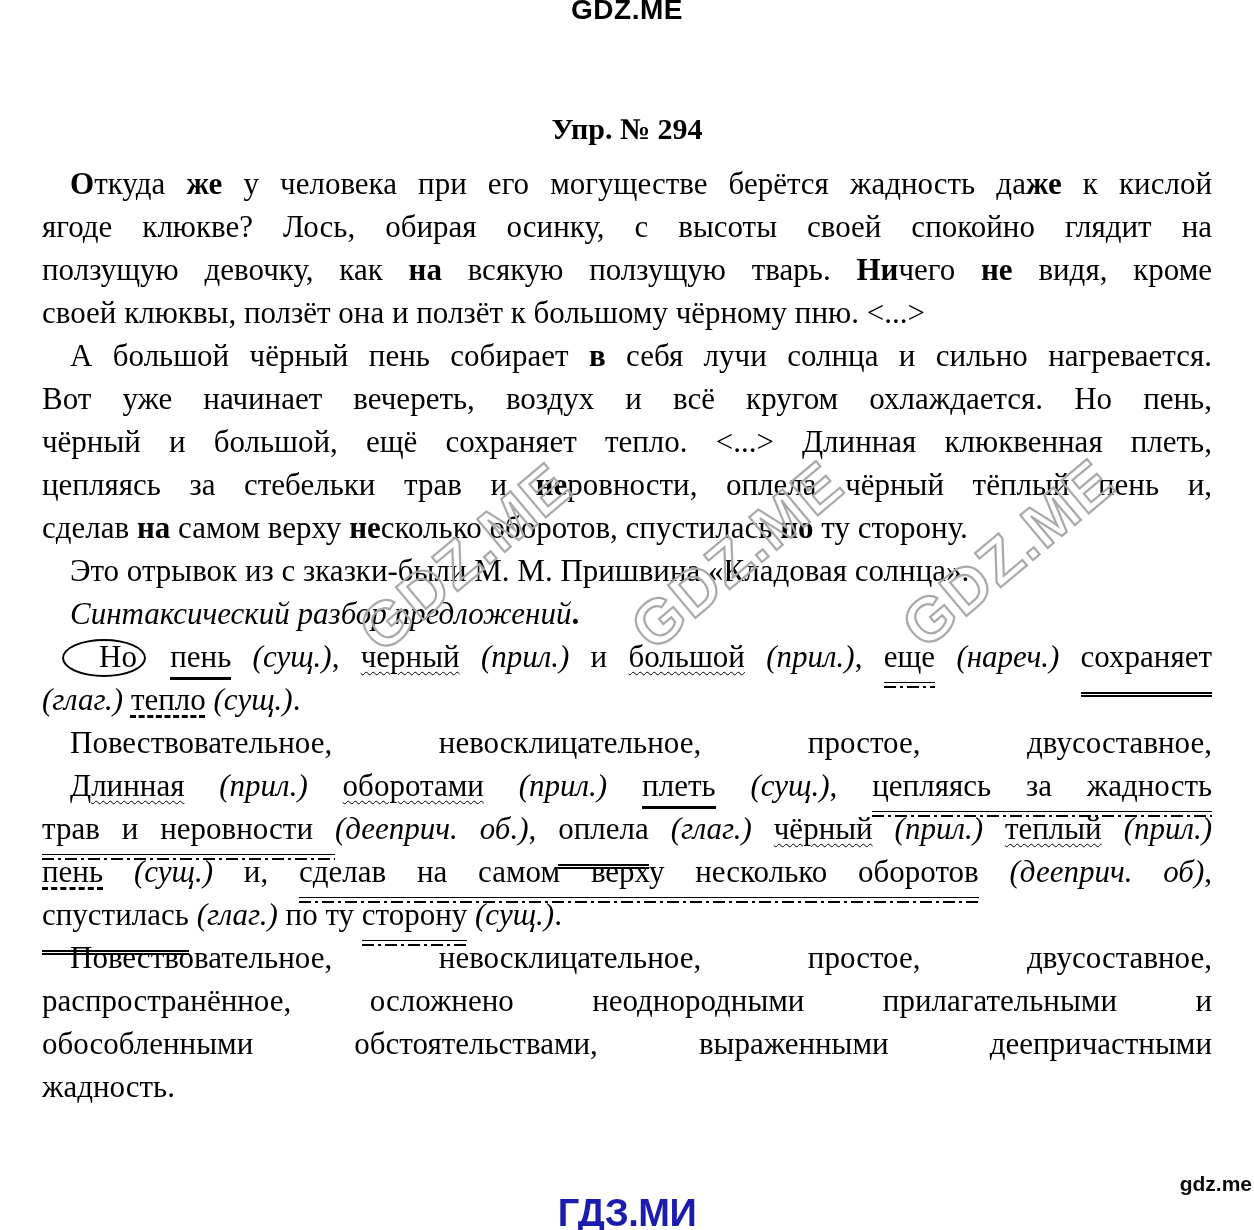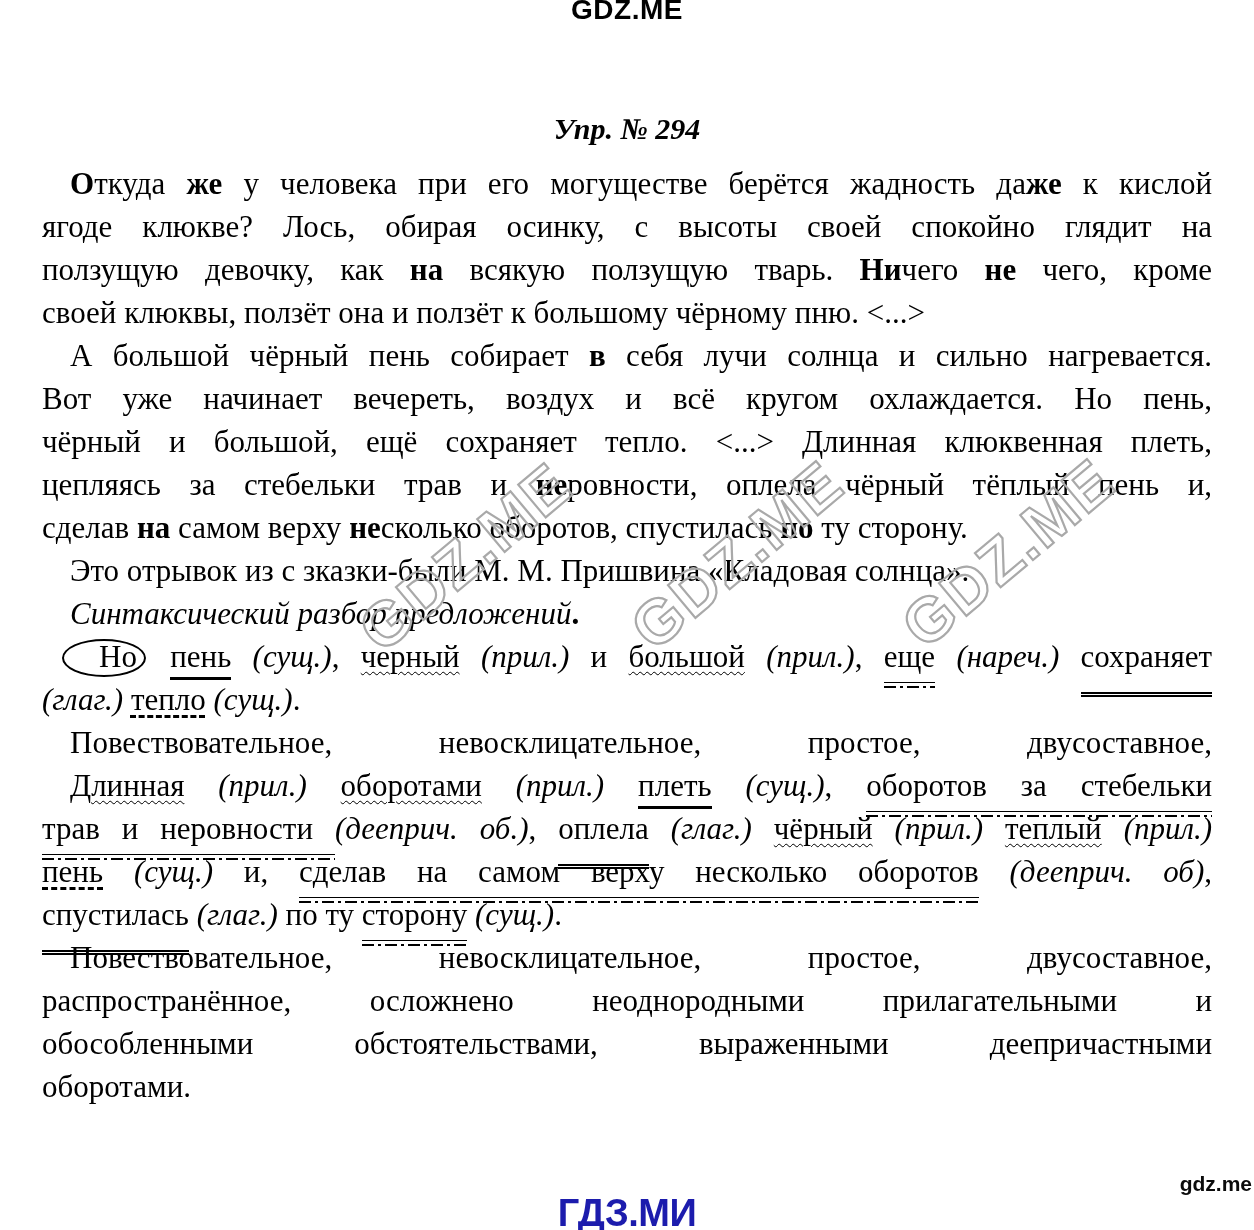--- a/index.html
+++ b/index.html
@@ -8,21 +8,21 @@
     background:#ffffff;color:#000000;
     font-family:"Liberation Serif",serif;
   }
   .header-brand{
     position:absolute;top:-6px;left:0;width:100%;text-align:center;
     font-family:"Liberation Sans",sans-serif;font-weight:bold;font-size:28px;
     letter-spacing:0.5px;
   }
   .doc-title{
     position:absolute;top:112px;left:0;width:100%;text-align:center;
-    font-weight:bold;font-size:30px;font-style:italic;
+    font-weight:bold;font-size:30px;
   }
   .content{
     position:absolute;top:162px;left:42px;width:1170px;
     font-size:31px;
   }
   .block{margin:0;}
   .tl{
     height:43px;line-height:43px;white-space:normal;
     text-align:justify;text-align-last:justify;
   }
@@ -72,21 +72,21 @@
 <body>
 
 <div class="header-brand">GDZ.ME</div>
 
 <div class="doc-title">Упр. № 294</div>
 
 <div class="content">
   <div class="block">
       <div class="tl first"><span class="b">О</span><span>ткуда </span><span class="b">же</span><span> у человека при его могуществе берётся жадность да</span><span class="b">же</span><span> к кислой</span></div>
       <div class="tl"><span>ягоде клюкве? Лось, обирая осинку, с высоты своей спокойно глядит на</span></div>
-      <div class="tl"><span>ползущую девочку, как </span><span class="b">на</span><span> всякую ползущую тварь. </span><span class="b">Ни</span><span>чего </span><span class="b">не</span><span> чего, кроме</span></div>
+      <div class="tl"><span>ползущую девочку, как </span><span class="b">на</span><span> всякую ползущую тварь. </span><span class="b">Ни</span><span>чего </span><span class="b">не</span><span> видя, кроме</span></div>
       <div class="tl last"><span>своей клюквы, ползёт она и ползёт к большому чёрному пню. &lt;...&gt;</span></div>
     </div>
   <div class="block">
       <div class="tl first"><span>А большой чёрный пень собирает </span><span class="b">в</span><span> себя лучи солнца и сильно нагревается.</span></div>
       <div class="tl"><span>Вот уже начинает вечереть, воздух и всё кругом охлаждается. Но пень,</span></div>
       <div class="tl"><span>чёрный и большой, ещё сохраняет тепло. &lt;...&gt; Длинная клюквенная плеть,</span></div>
       <div class="tl"><span>цепляясь за стебельки трав и </span><span class="b">не</span><span>ровности, оплела чёрный тёплый пень и,</span></div>
       <div class="tl last"><span>сделав </span><span class="b">на</span><span> самом верху </span><span class="b">не</span><span>сколько оборотов, спустилась </span><span class="b">по</span><span> ту сторону.</span></div>
     </div>
   <div class="block">
@@ -96,30 +96,30 @@
       <div class="tl first last"><span class="bi">Синтаксический разбор предложений</span><span class="b">.</span></div>
     </div>
   <div class="block">
       <div class="tl first"><span class="circled">Но</span><span> </span><span class="u-solid">пень</span><span> </span><span class="i">(сущ.)</span><span>, </span><span class="u-wavy">черный</span><span> </span><span class="i">(прил.)</span><span> и </span><span class="u-wavy">большой</span><span> </span><span class="i">(прил.)</span><span>, </span><span class="u-dashdot">еще</span><span> </span><span class="i">(нареч.)</span><span> </span><span class="u-double">сохраняет</span></div>
       <div class="tl last"><span class="i">(глаг.)</span><span> </span><span class="u-dashed">тепло</span><span> </span><span class="i">(сущ.)</span><span>.</span></div>
     </div>
   <div class="block">
       <div class="tl first"><span>Повествовательное, невосклицательное, простое, двусоставное,</span></div>
     </div>
   <div class="block">
-      <div class="tl first"><span class="u-wavy">Длинная</span><span> </span><span class="i">(прил.)</span><span> </span><span class="u-wavy">оборотами</span><span> </span><span class="i">(прил.)</span><span> </span><span class="u-solid">плеть</span><span> </span><span class="i">(сущ.)</span><span>, </span><span class="u-dashdot">оборотов за стебельки</span></div>
+      <div class="tl first"><span class="u-wavy">Длинная</span><span> </span><span class="i">(прил.)</span><span> </span><span class="u-wavy">оборотами</span><span> </span><span class="i">(прил.)</span><span> </span><span class="u-solid">плеть</span><span> </span><span class="i">(сущ.)</span><span>, </span><span class="u-dashdot">цепляясь за жадность</span></div>
       <div class="tl"><span class="u-dashdot">трав и неровности </span><span class="i">(дееприч. об.)</span><span>, </span><span class="u-double">оплела</span><span> </span><span class="i">(глаг.)</span><span> </span><span class="u-wavy">чёрный</span><span> </span><span class="i">(прил.)</span><span> </span><span class="u-wavy">теплый</span><span> </span><span class="i">(прил.)</span></div>
       <div class="tl"><span class="u-dashed">пень</span><span> </span><span class="i">(сущ.)</span><span> и, </span><span class="u-dashdot">сделав на самом верху несколько оборотов</span><span> </span><span class="i">(дееприч. об)</span><span>,</span></div>
       <div class="tl last"><span class="u-double">спустилась</span><span> </span><span class="i">(глаг.)</span><span> по ту </span><span class="u-dashdot">сторону</span><span> </span><span class="i">(сущ.)</span><span>.</span></div>
     </div>
   <div class="block">
       <div class="tl first"><span>Повествовательное, невосклицательное, простое, двусоставное,</span></div>
       <div class="tl"><span>распространённое, осложнено неоднородными прилагательными и</span></div>
       <div class="tl"><span>обособленными обстоятельствами, выраженными деепричастными</span></div>
-      <div class="tl last"><span>оборотами.</span></div>
+      <div class="tl last"><span>жадность.</span></div>
     </div>
 </div>
 
 <div class="wm wm1">GDZ.ME</div>
 <div class="wm wm2">GDZ.ME</div>
 <div class="wm wm3">GDZ.ME</div>
 
 <div class="footer-brand">ГДЗ.МИ</div>
 <div class="footer-site">gdz.me</div>
 

